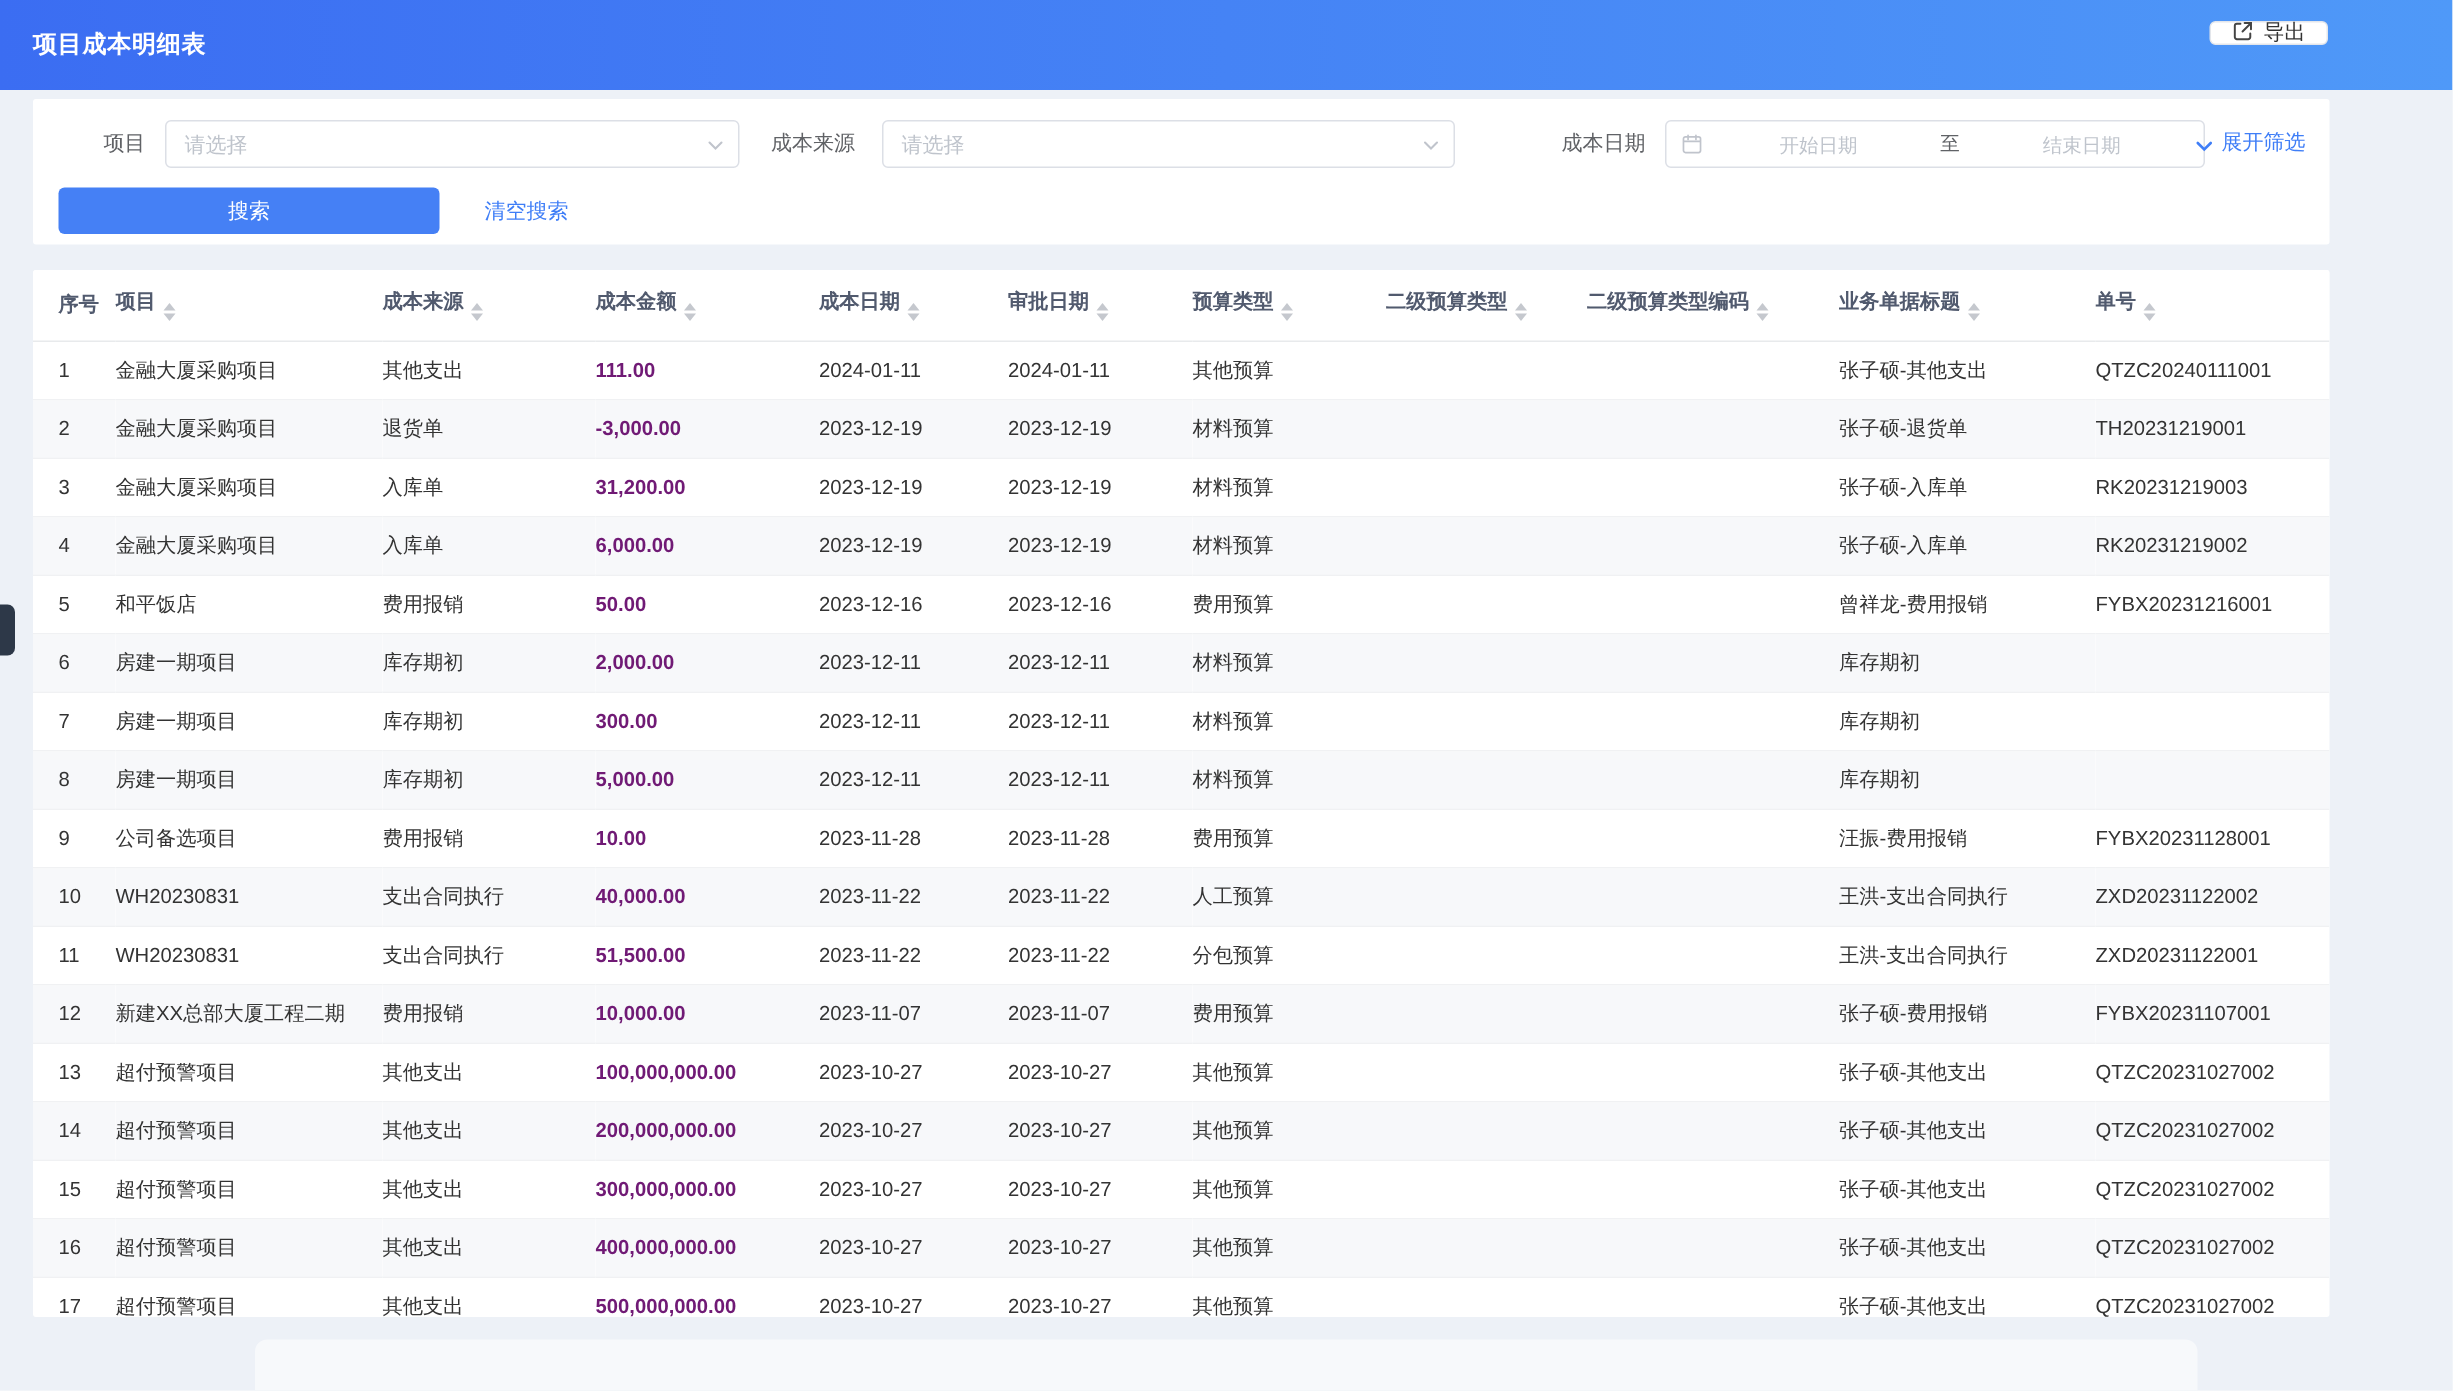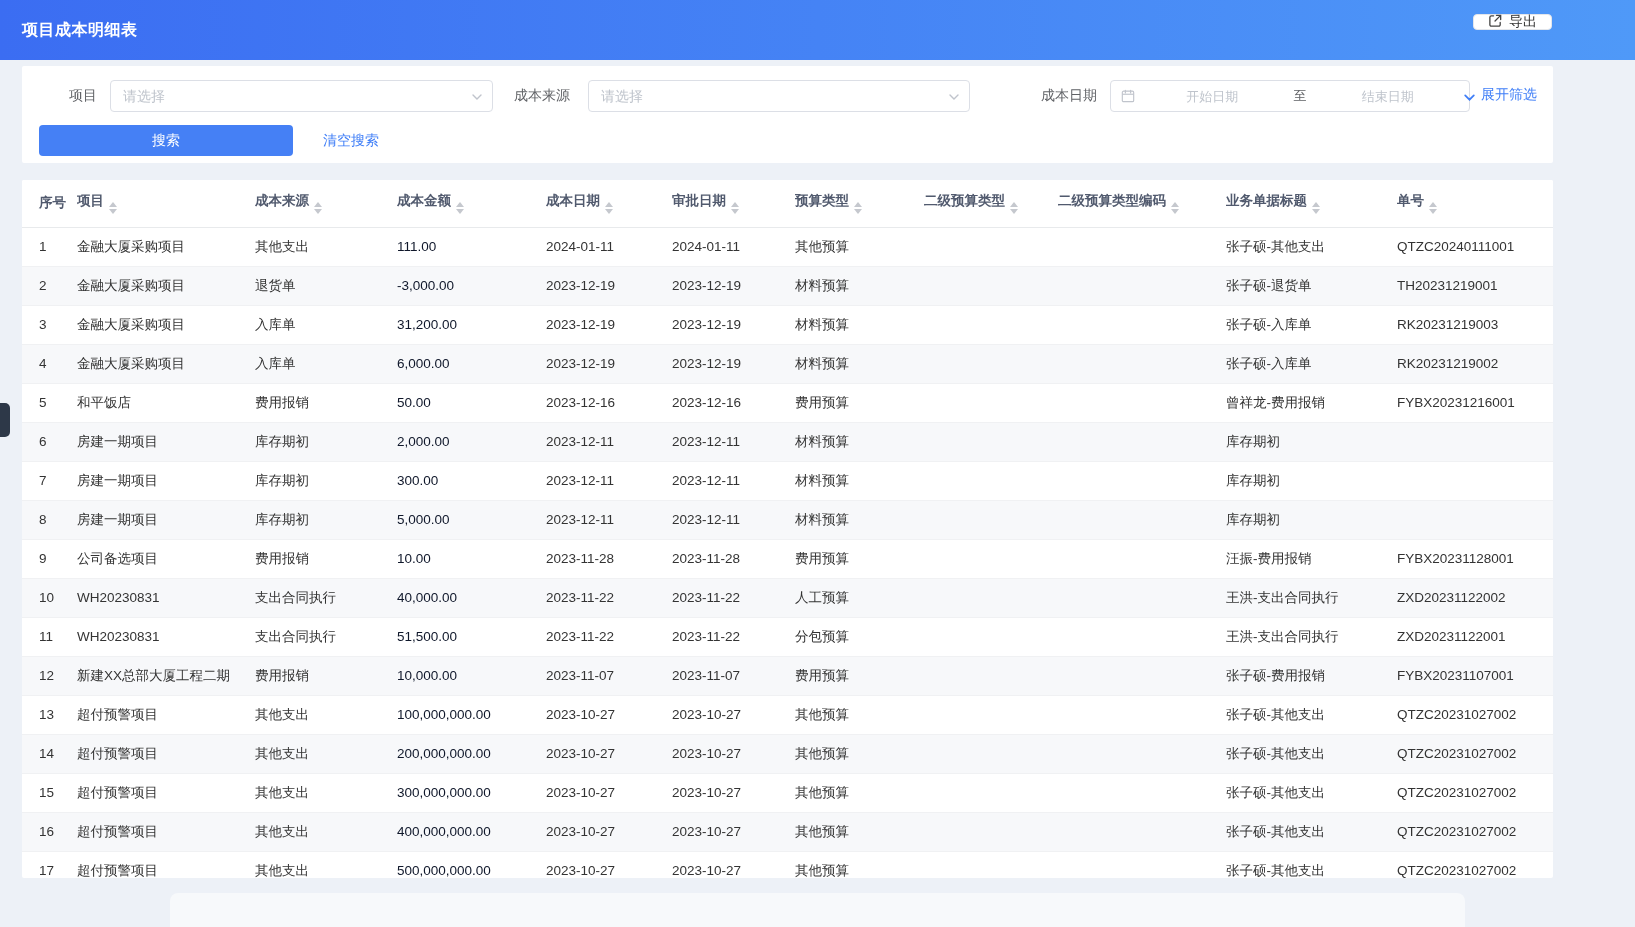--- a/index.html
+++ b/index.html
@@ -61,21 +61,21 @@
   thead th:nth-child(6){width:123px;}
   thead th:nth-child(7){width:129px;}
   thead th:nth-child(8){width:134px;}
   thead th:nth-child(9){width:168px;}
   thead th:nth-child(10){width:171px;font-family:Liberation Serif, serif;}
   thead th:nth-child(11){width:156px;}
   tbody td{height:39px;font-size:13.5px;color:#333;border-bottom:1px solid #f0f1f3;
     padding:0 6px 0 0;white-space:nowrap;overflow:hidden;}
   tbody td:first-child{padding-left:17px;}
   tbody tr:nth-child(even){background:#f7f8fa;}
-  td.amount{color:#0f172a;font-weight:400;}
+  td.amount{color:#701a75;font-weight:700;}
   .carets{display:inline-flex;flex-direction:column;margin-left:5px;vertical-align:-2px;}
   .caret{width:0;height:0;border-left:4px solid transparent;border-right:4px solid transparent;display:block;}
   .caret.up{border-bottom:5px solid #c5c8ce;margin-bottom:2px;}
   .caret.down{border-top:5px solid #c5c8ce;}
 
   
   .side-handle{position:absolute;left:0;top:403px;width:10px;height:34px;background:#2d3848;
     border-radius:0 5px 5px 0;cursor:pointer;}
   .bottom-strip{position:absolute;left:170px;right:170px;top:893px;height:34px;
     background:rgba(255,255,255,.55);border-radius:8px 8px 0 0;}

